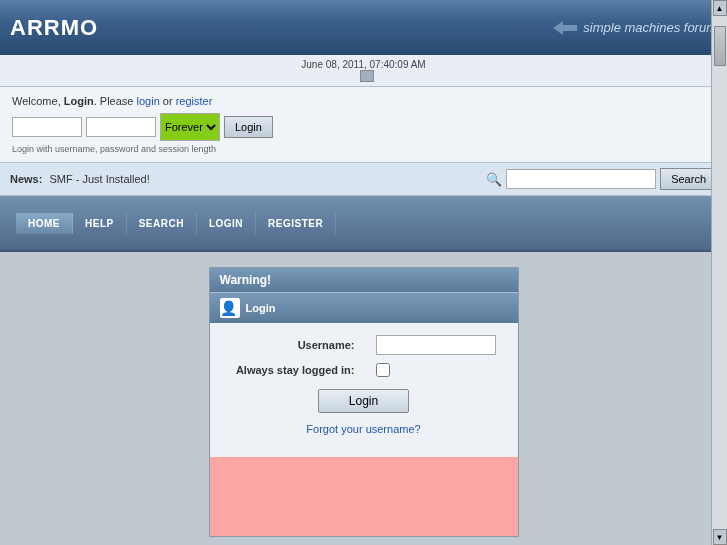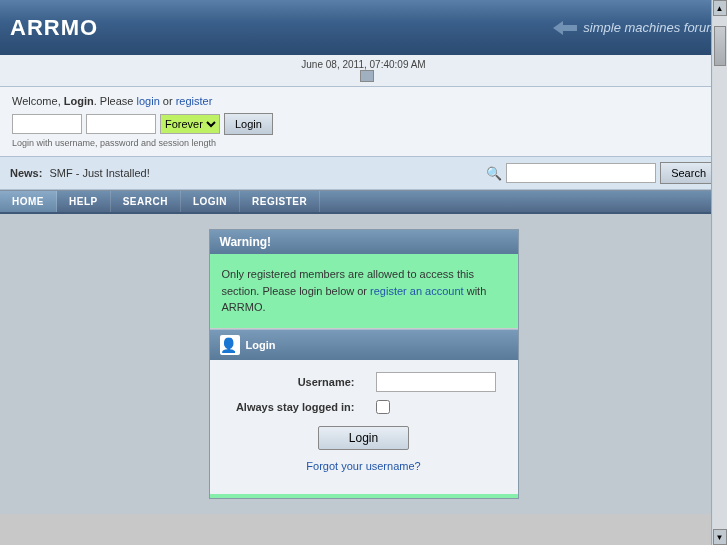--- a/index.html
+++ b/index.html
@@ -87,24 +87,24 @@
     }
     #login-area .login-form input[type="text"],
     #login-area .login-form input[type="password"] {
       width: 70px;
       height: 20px;
       border: 1px solid #aaa;
       padding: 1px 3px;
       font-size: 11px;
     }
     #login-area .login-form select {
-      height: 20px;
+      height: 28px;
       font-size: 11px;
       border: 1px solid #aaa;
-      background: #bef264;
+      background: #84cc16;
     }
     #login-area .login-form button {
       height: 22px;
       padding: 0 10px;
       background: linear-gradient(180deg, #e0e8f0, #c0ccd8);
       border: 1px solid #888;
       cursor: pointer;
       font-size: 11px;
       font-family: Verdana, sans-serif;
     }
@@ -153,21 +153,21 @@
       background: linear-gradient(180deg, #e0e8f0, #c0ccd8);
       border: 1px solid #888;
       cursor: pointer;
       font-size: 11px;
       font-family: Verdana, sans-serif;
     }
 
     
     #nav-bar {
       background: linear-gradient(180deg, #7090b0 0%, #506888 100%);
-      padding: 0;
+      padding: 16px;
       display: flex;
       align-items: center;
       border-top: 1px solid #8090a0;
       border-bottom: 2px solid #405878;
     }
     .nav-item {
       padding: 5px 12px;
       color: #fff;
       font-size: 10px;
       font-weight: bold;
@@ -184,21 +184,21 @@
     #main-content {
       background: #c0c8d0;
       padding: 15px;
       min-height: 300px;
       display: flex;
       justify-content: center;
     }
 
     
     #warning-box {
-      background: #86efac;
+      background: #fca5a5;
       border: 1px solid #8899aa;
       width: 310px;
       font-size: 11px;
     }
     #warning-box .warning-header {
       background: linear-gradient(180deg, #7a9aba, #5a7a9a);
       color: #fff;
       font-weight: bold;
       padding: 5px 10px;
       font-size: 12px;
@@ -391,23 +391,20 @@
   <div class="nav-item">SEARCH</div>
   <div class="nav-item">LOGIN</div>
   <div class="nav-item">REGISTER</div>
 </div>
 
 <div id="main-content">
   <div id="warning-box">
 
     <div class="warning-header">Warning!</div>
 
-    <div class="warning-body">
-      <span>Only registered members are allowed to access this section. Please login below or </span><a href="#">register an account</a><span> with ARRMO.</span>
-    </div>
 
     <div id="inner-login">
       <div class="inner-login-header">
         <span class="user-icon">👤</span>
         <span>Login</span>
       </div>
       <div class="login-table">
         <div class="form-row">
           <label>Username:</label>
           <input type="text" style="">

